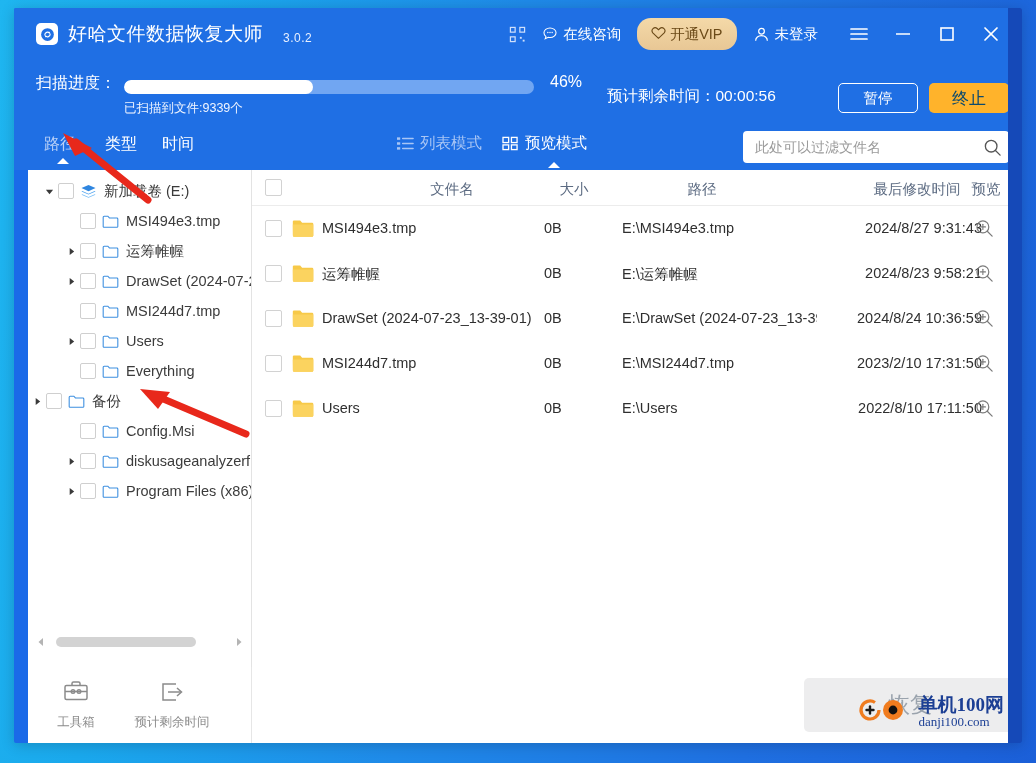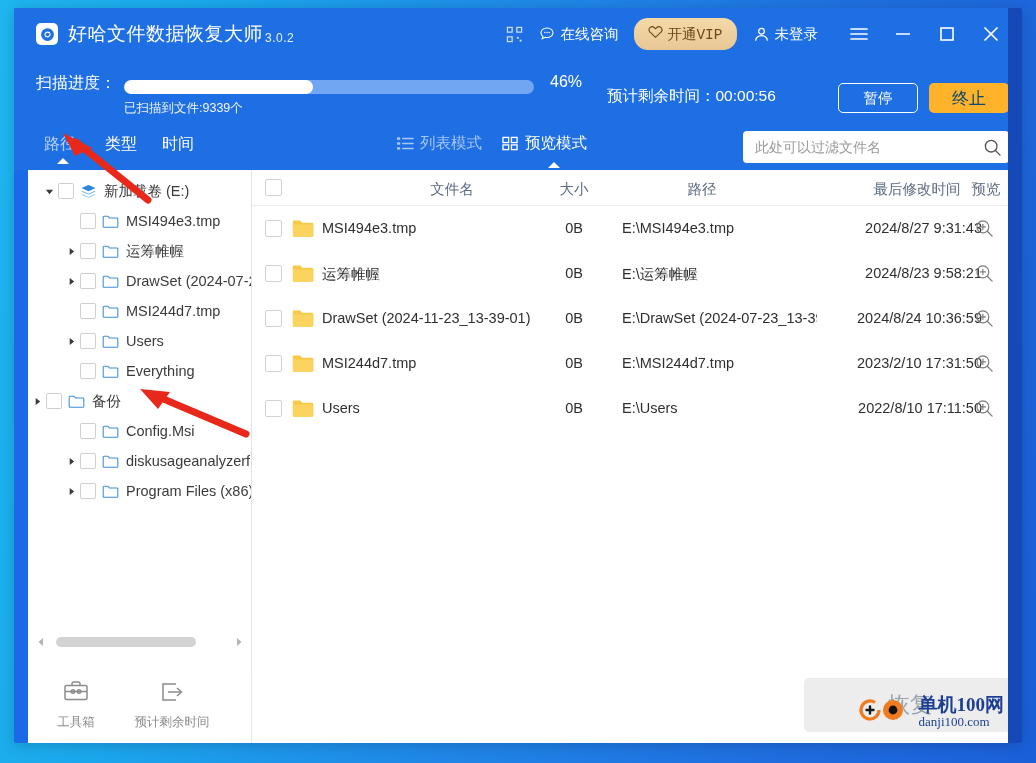--- a/index.html
+++ b/index.html
@@ -33,35 +33,34 @@
     background:#1f6fe4;
   }
   #appicon{
     width:22px;height:22px;border-radius:5px;background:#ffffff;
     margin-left:22px; display:flex;align-items:center;justify-content:center;flex:0 0 auto;
   }
   #apptitle{
     margin-left:10px; color:#fff; font-size:19px; letter-spacing:.5px;
     white-space:nowrap;
   }
-  #appver{ color:#e8f0ff; font-size:12px; margin-left:2px; position:relative; top:2px;}
+  #appver{ color:#e8f0ff; font-size:12px; margin-left:20px; position:relative; top:2px;}
   .tb-spacer{flex:1 1 auto;}
   .tb-item{
     display:flex;align-items:center; color:#ffffff; font-size:14.5px;
     margin-left:16px; white-space:nowrap; cursor:default;
   }
   .tb-item .glyph{margin-right:5px; display:inline-flex;}
   #vipbtn{
     display:flex;align-items:center;justify-content:center;
     margin-left:16px;
     height:32px; padding:12px 14px; border-radius:14px;
     background:linear-gradient(180deg,#f4d9a8 0%,#e8c795 100%);
     color:#6b4a18; font-size:14.5px; white-space:nowrap;
     cursor:pointer;
-    font-family:Liberation Mono, monospace;
   }
   #vipbtn .glyph{margin-right:4px;}
   .wbtn{
     width:30px;height:30px;display:flex;align-items:center;justify-content:center;
     color:#fff; margin-left:8px; cursor:default;
   }
   #wclose{margin-right:16px;}
 
   
   #scanbar{
@@ -185,21 +184,21 @@
   }
   .rcheck{
     position:absolute; left:13px; top:14px; width:17px;height:17px;
     border:1px solid #d2d2d2; background:#fff; border-radius:2px; cursor:pointer;
   }
   .rfolder{ position:absolute; left:40px; top:13px; }
   .rname{
     position:absolute; left:70px; top:14px; font-size:14.5px; color:#2f2f2f; white-space:nowrap;
   }
   .rsize{
-    position:absolute; left:300px; width:44px; text-align:center;
+    position:absolute; left:292px; width:44px; text-align:left;
     top:14px; font-size:14.5px; color:#2f2f2f;
   }
   .rpath{
     position:absolute; left:370px; top:14px; font-size:14.5px; color:#2f2f2f;
     white-space:nowrap; overflow:hidden; width:195px;
   }
   .rtime{
     position:absolute; left:580px; width:150px; text-align:right;
     top:14px; font-size:14.5px; color:#2f2f2f; white-space:nowrap;
   }
@@ -608,21 +607,21 @@
                 </g>
                 <line x1="13.9" y1="13.9" x2="19" y2="19" stroke="#7b7b7b" stroke-width="1.3" stroke-linecap="round"></line>
               </svg></span>
           </div>
           <div class="frow" style="top: 126px;">
             <span class="rcheck"></span>
             <span class="rfolder"><svg width="22" height="19" viewBox="0 0 22 19">
                 <path d="M0.8 2.6a1.2 1.2 0 0 1 1.2-1.2h6.2l1.9 2.3h10a1.2 1.2 0 0 1 1.2 1.2v11.6a1.2 1.2 0 0 1-1.2 1.2h-18a1.2 1.2 0 0 1-1.2-1.2z" fill="#f7c948"></path>
                 <path d="M0.8 5.6h20.5v10.9a1.2 1.2 0 0 1-1.2 1.2h-18a1.2 1.2 0 0 1-1.2-1.2z" fill="#fbd35f"></path>
               </svg></span>
-            <span class="rname">DrawSet (2024-11-23_13-39-01)</span>
+            <span class="rname">DrawSet (2024-07-23_13-39-01)</span>
             <span class="rsize">0B</span>
             <span class="rpath">E:\DrawSet (2024-07-23_13-39</span>
             <span class="rtime">2024/8/24 10:36:59</span>
             <span class="rprev"><svg width="21" height="21" viewBox="0 0 22 22">
                 <circle cx="9.3" cy="9.3" r="6.2" fill="none" stroke="#7b7b7b" stroke-width="1.25"></circle>
                 <g stroke="#7b7b7b" stroke-width="1.15" stroke-linecap="round">
                   <line x1="9.3" y1="6.6" x2="9.3" y2="12"></line>
                   <line x1="6.6" y1="9.3" x2="12" y2="9.3"></line>
                 </g>
                 <line x1="13.9" y1="13.9" x2="19" y2="19" stroke="#7b7b7b" stroke-width="1.3" stroke-linecap="round"></line>

